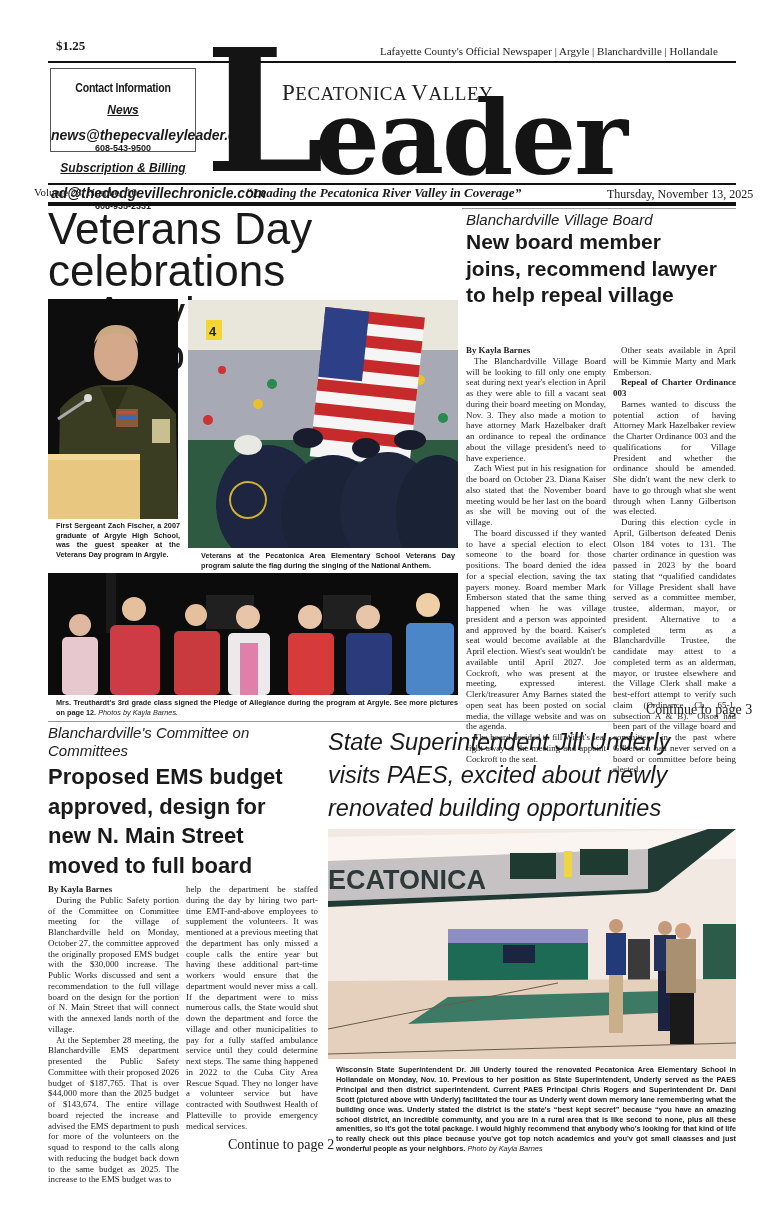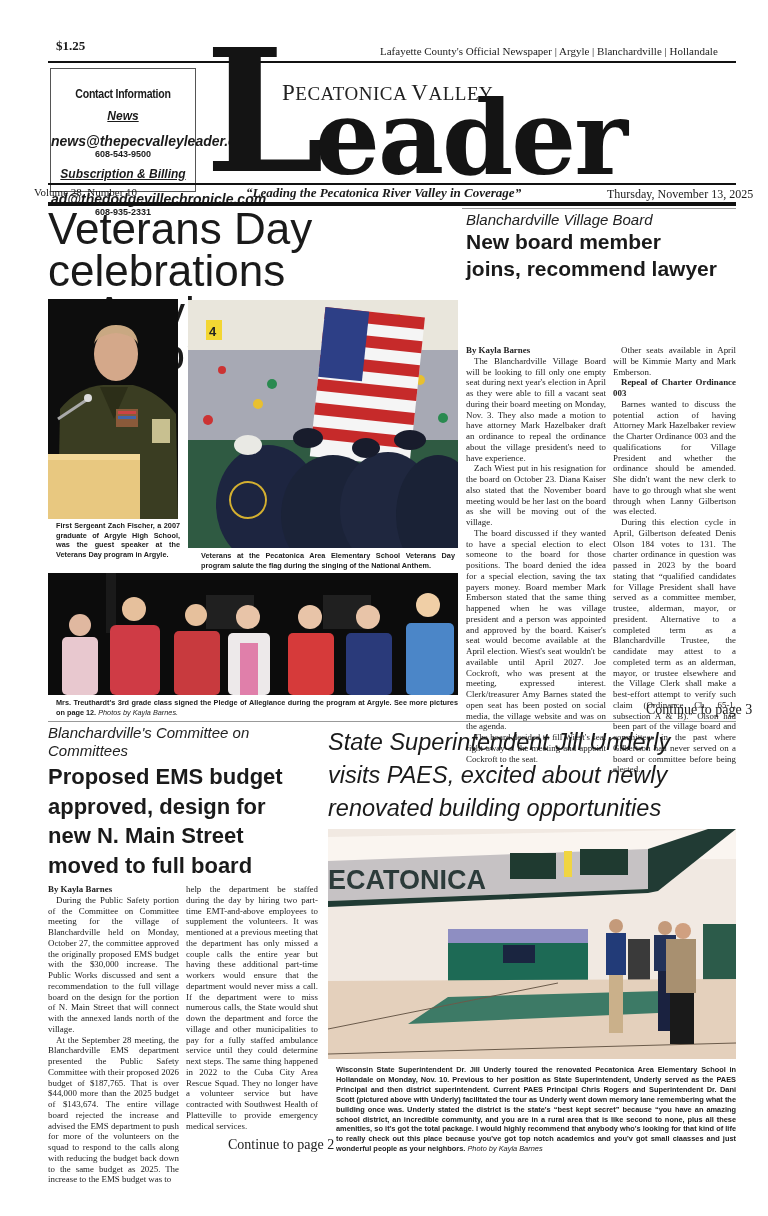--- a/index.html
+++ b/index.html
@@ -2,21 +2,21 @@
 <html><head>
 <meta charset="utf-8">
 <style>
 *{box-sizing:border-box;margin:0;padding:0}
 html,body{width:768px;height:1216px;background:#fff;overflow:hidden}
 body{position:relative;font-family:"Liberation Serif",serif;color:#1a1a1a}
 .abs{position:absolute}
 .price{left:56px;top:38px;font-size:13px;font-weight:bold;font-family:"Liberation Serif",serif}
 .tagline{left:380px;top:45px;font-size:11px;font-family:"Liberation Serif",serif;color:#222;white-space:nowrap}
 .rule-top{left:48px;top:61px;width:688px;height:2px;background:#111}
-.contact{left:50px;top:68px;width:146px;height:124px;border:1px solid #555;text-align:center;font-family:"Liberation Sans",sans-serif;padding-top:18px}
+.contact{left:50px;top:68px;width:146px;height:84px;border:1px solid #555;text-align:center;font-family:"Liberation Sans",sans-serif;padding-top:12px}
 .contact .ch{font-size:12px;font-weight:bold;letter-spacing:-0.3px;transform:scaleX(0.88);display:block}
 .contact .sh{font-size:12px;font-weight:bold;font-style:italic;text-decoration:underline;display:block;margin-top:8px}
 .contact .em{font-size:14px;font-style:italic;font-weight:bold;display:block;margin-top:10px}
 .contact .ph{font-size:9px;font-weight:bold;display:block}
 .mast-L{left:205px;top:36px;font-size:170px;line-height:150px;font-family:"DejaVu Serif",serif;font-weight:bold;color:#141414;transform:scaleY(1.0)}
 .mast-pv{left:282px;top:80px;font-size:19px;font-family:"Liberation Serif",serif;letter-spacing:0.5px;color:#222}
 .mast-pv .big{font-size:23px}
 .mast-eader{left:315px;top:88px;font-size:102px;line-height:100px;font-family:"DejaVu Serif",serif;font-weight:bold;color:#141414;letter-spacing:-2px}
 .rule-mid{left:48px;top:183px;width:688px;height:2px;background:#111}
 .vol{left:34px;top:186px;font-size:11px;font-family:"Liberation Serif",serif}
@@ -158,20 +158,21 @@
 </div>
 <div class="abs cap" style="left:48px;top:698px;width:410px">
   <div class="ind"><span>Mrs. Treuthardt's 3rd grade class signed the Pledge of Allegiance during the program at Argyle. See more pictures on page 12.</span> <span style="font-weight:normal;font-style:italic">Photos by Kayla Barnes.</span></div>
 </div>
 
 <div class="abs hrule" style="left:462px;top:208px;width:274px"></div>
 <div class="abs kicker" style="left:466px;top:211px;font-size:15px">Blanchardville Village Board</div>
 <div class="abs hed" style="left:466px;top:229px;width:275px;font-size:21px;line-height:26.5px">
   <div>New board member</div>
   <div>joins, recommend lawyer</div>
+  <div>to help repeal village</div>
 </div>
 
 <div class="abs body-col" style="left:466px;top:345px;width:140px">
   <p class="by">By Kayla Barnes</p>
   <p>The Blanchardville Village Board will be looking to fill only one empty seat during next year's election in April as they were able to fill a vacant seat during their board meeting on Monday, Nov. 3. They also made a motion to have attorney Mark Hazelbaker draft an ordinance to repeal the ordinance about the village president's need to have experience.</p>
   <p>Zach Wiest put in his resignation for the board on October 23. Diana Kaiser also stated that the November board meeting would be her last on the board as she will be moving out of the village.</p>
   <p>The board discussed if they wanted to have a special election to elect someone to the board for those positions. The board denied the idea for a special election, saving the tax payers money. Board member Mark Emberson stated that the same thing happened when he was village president and a person was appointed and approved by the board. Kaiser's seat would become available at the April election. Wiest's seat wouldn't be available until April 2027. Joe Cockroft, who was present at the meeting, expressed interest. Clerk/treasurer Amy Barnes stated the open seat has been posted on social media, the village website and was on the agenda.</p>
   <p>The board decided to fill Wiest's seat right away at the meeting and appoint Cockroft to the seat.</p>
 </div>
 <div class="abs body-col" style="left:613px;top:345px;width:123px">

